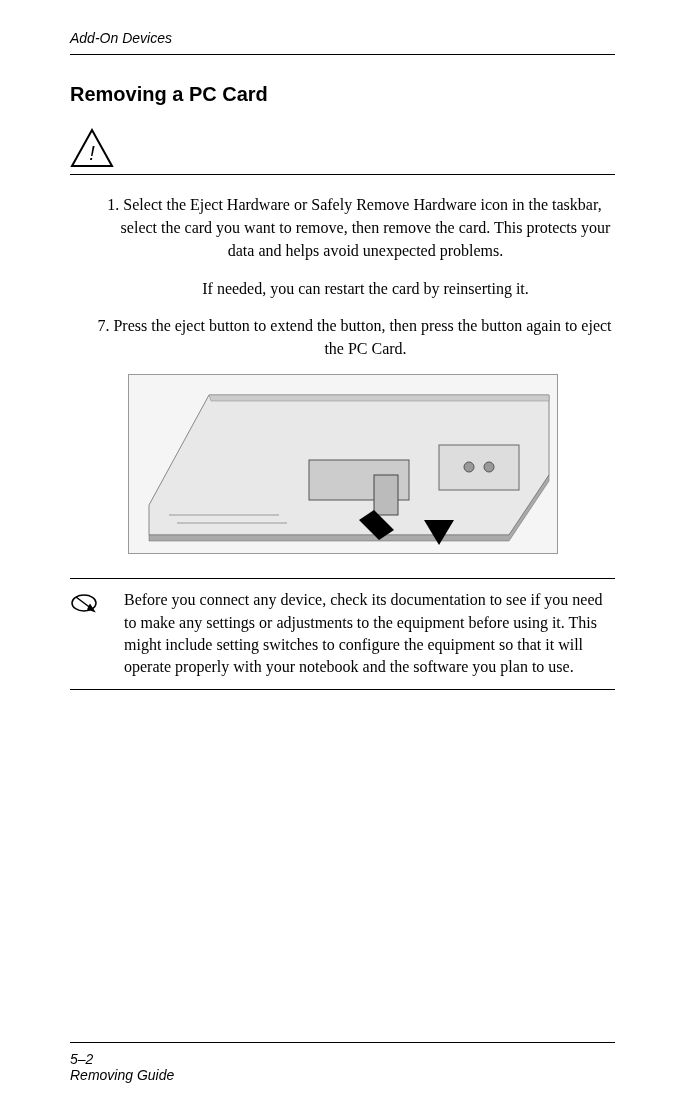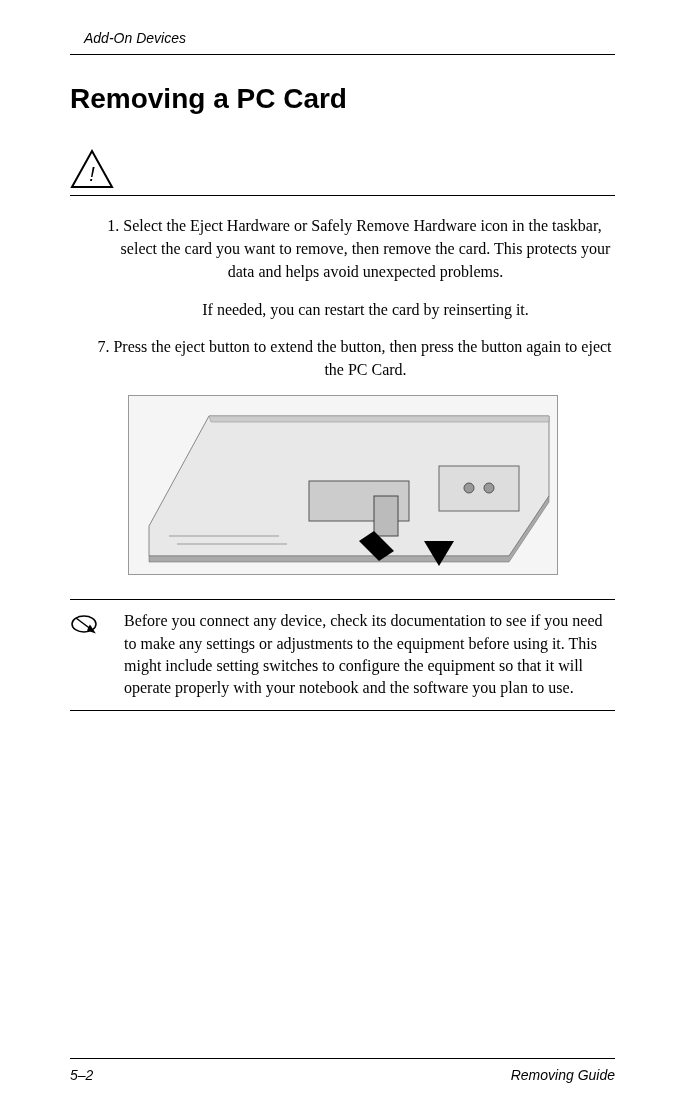--- a/index.html
+++ b/index.html
@@ -14,32 +14,31 @@
       background: white;
       color: black;
       position: relative;
       padding: 30px 60px 40px 70px;
     }
     .header-section {
       font-style: italic;
       font-family: Arial, Helvetica, sans-serif;
       font-size: 14px;
       margin-bottom: 8px;
-      margin-left: 14px;
     }
     .header-line {
       border: none;
       border-top: 1.5px solid black;
       margin-bottom: 28px;
     }
     .section-title {
       font-family: Arial, Helvetica, sans-serif;
       font-weight: bold;
-      font-size: 28px;
-      margin-bottom: 30px;
+      font-size: 20px;
+      margin-bottom: 18px;
     }
     .caution-block {
       display: flex;
       align-items: flex-start;
       gap: 8px;
       margin-bottom: 6px;
       padding-top: 4px;
     }
     .caution-icon {
       flex-shrink: 0;
@@ -117,24 +116,25 @@
       left: 70px;
       right: 60px;
     }
     .footer-line {
       border: none;
       border-top: 1.5px solid black;
       margin-bottom: 8px;
     }
     .footer-row {
       display: flex;
-      justify-content: space-between;
+      justify-content: flex-end;
       font-family: Arial, Helvetica, sans-serif;
       font-style: italic;
       font-size: 14px;
+      flex-direction: column;
     }
   </style>
 </head>
 <body>
 
 <div class="header-section">Add-On Devices</div>
 <hr class="header-line">
 
 <h1 class="section-title">Removing a PC Card</h1>
 

